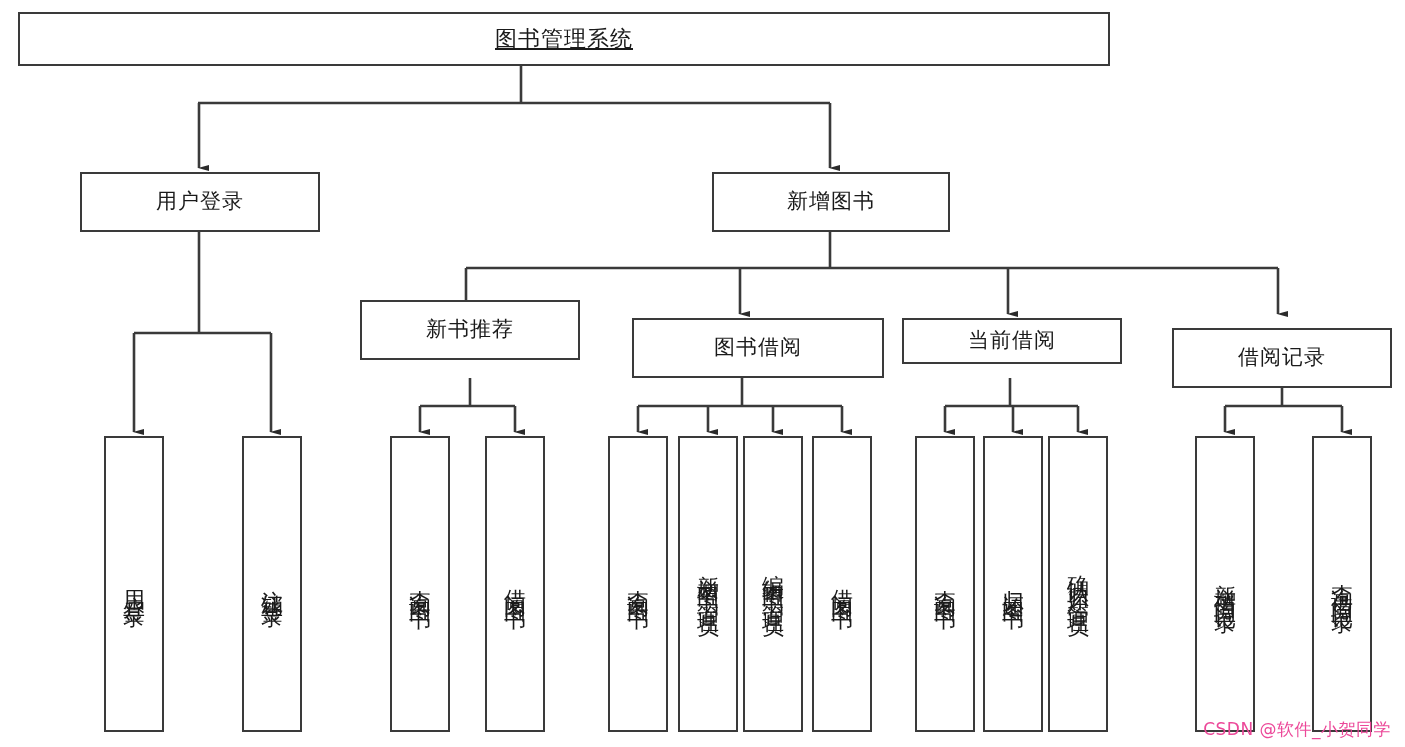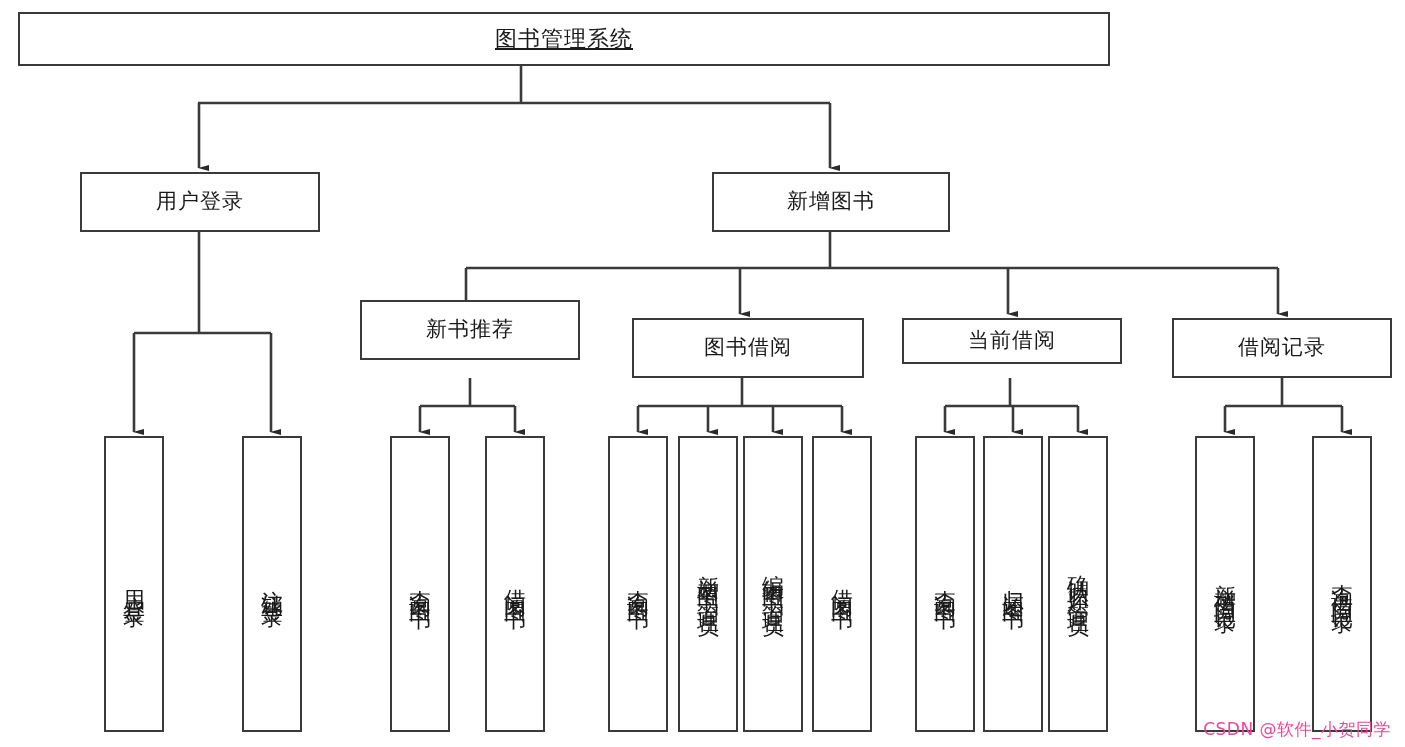--- a/index.html
+++ b/index.html
@@ -134,27 +134,27 @@
   <div class="node horizontal" style="left:80px; top:172px; width:240px; height:60px;">
     <span class="label">用户登录</span>
   </div>
   <div class="node horizontal" style="left:712px; top:172px; width:238px; height:60px;">
     <span class="label">新增图书</span>
   </div>
 
   <div class="node horizontal" style="left:360px; top:300px; width:220px; height:60px;">
     <span class="label">新书推荐</span>
   </div>
-  <div class="node horizontal" style="left:632px; top:318px; width:232px; height:60px;">
+  <div class="node horizontal" style="left:632px; top:318px; width:252px; height:60px;">
     <span class="label">图书借阅</span>
   </div>
   <div class="node horizontal" style="left:902px; top:318px; width:220px; height:46px;">
     <span class="label">当前借阅</span>
   </div>
-  <div class="node horizontal" style="left:1172px; top:318px; width:220px; height:60px;">
+  <div class="node horizontal" style="left:1172px; top:328px; width:220px; height:60px;">
     <span class="label">借阅记录</span>
   </div>
 
   <div class="node vertical" style="left:104px; top:436px; width:60px; height:296px;">
     <span class="label">用户登录</span>
   </div>
   <div class="node vertical" style="left:242px; top:436px; width:60px; height:296px;">
     <span class="label">注销登录</span>
   </div>
 

